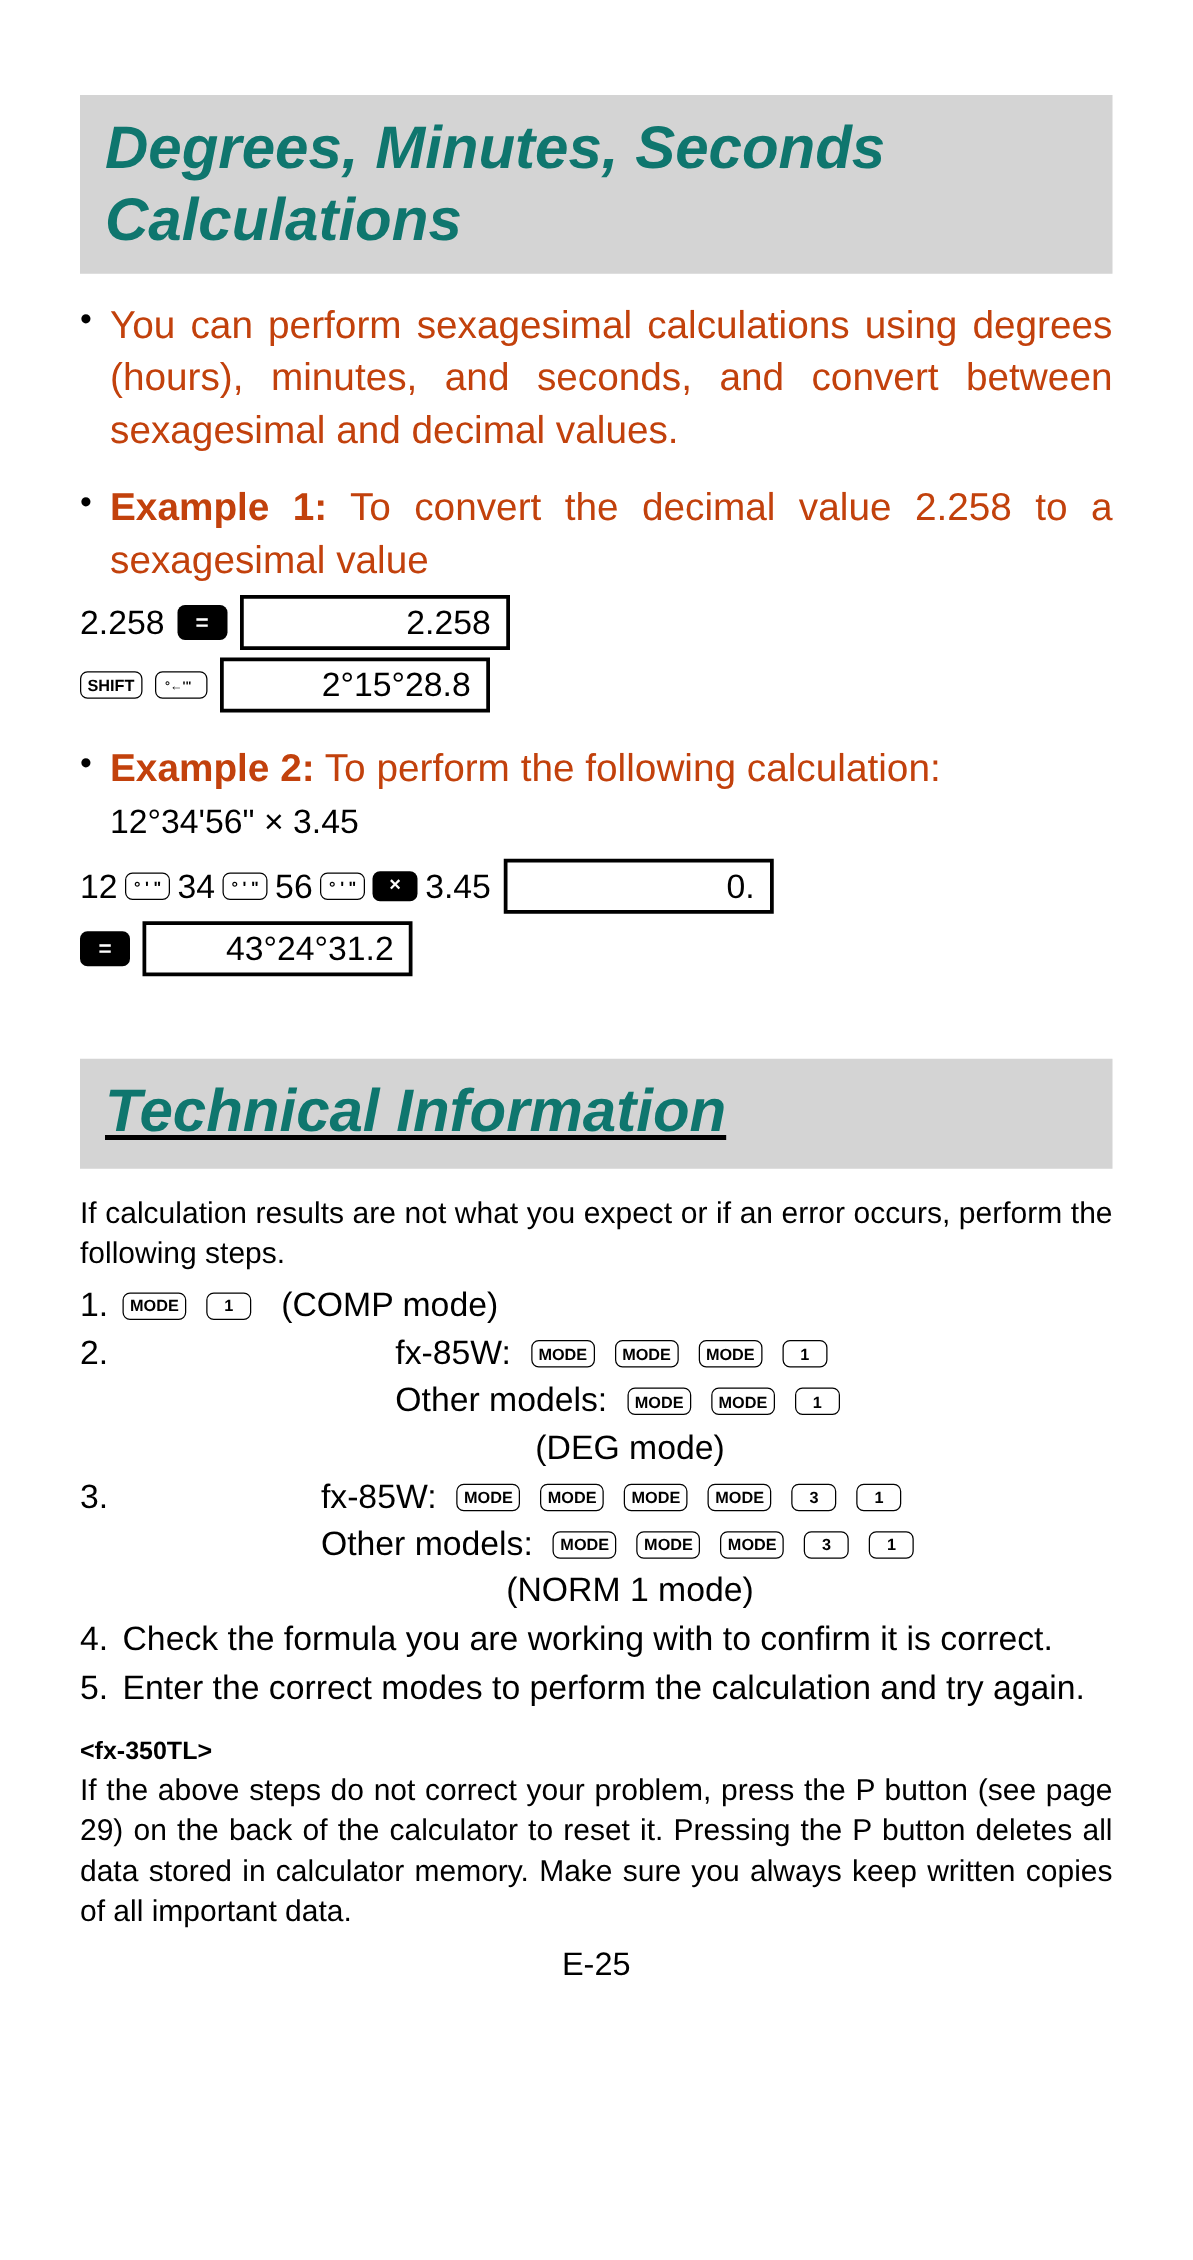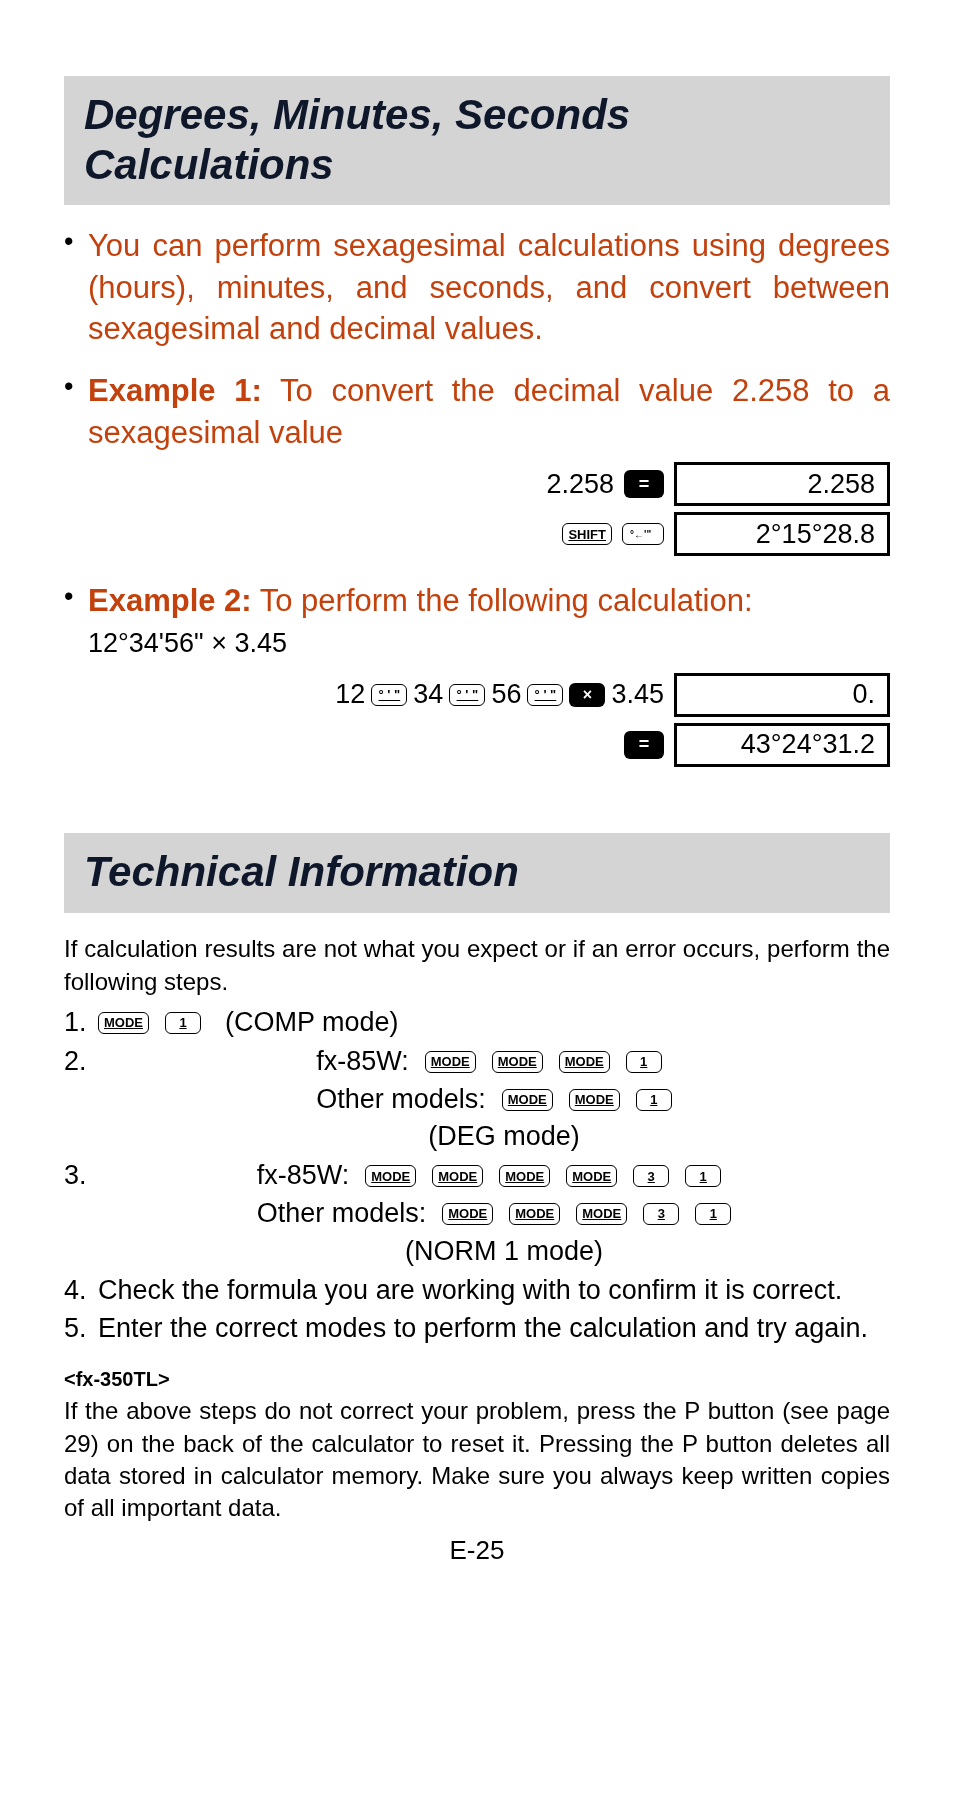--- a/index.html
+++ b/index.html
@@ -13,24 +13,24 @@
   .page {
     padding: 76px 64px 40px 64px;
   }
   .section-header {
     background: #d4d4d4;
     padding: 14px 18px 14px 20px;
     margin-bottom: 20px;
   }
   .section-header h1 {
     margin: 0;
-    font-size: 42px;
+    font-size: 48px;
     font-weight: bold;
     font-style: italic;
-    color: #0f172a;
+    color: #0f766e;
     line-height: 1.2;
   }
   .body-text {
     font-size: 31px;
     line-height: 1.35;
     color: #c2410c;
   }
   .bullet-row {
     display: flex;
     margin-bottom: 20px;
@@ -43,21 +43,20 @@
   .bullet-content {
     flex: 1;
     text-align: justify;
   }
   .example-label {
     font-weight: bold;
   }
   .calc-row {
     display: flex;
     align-items: center;
-    justify-content: flex-end;
     margin: 6px 0;
     gap: 10px;
     font-size: 27px;
   }
   .calc-seq {
     display: flex;
     align-items: center;
     gap: 6px;
     font-size: 27px;
   }
@@ -68,21 +67,20 @@
     border: 1.5px solid #000;
     border-radius: 6px;
     font-size: 13px;
     font-weight: bold;
     padding: 2px 5px;
     min-width: 36px;
     height: 22px;
     background: #fff;
     line-height: 1;
     vertical-align: middle;
-    text-decoration: underline;
   }
   .key-wide {
     min-width: 40px;
   }
   .key-icon {
     display: inline-flex;
     align-items: center;
     justify-content: center;
     border-radius: 6px;
     min-width: 40px;
@@ -256,21 +254,21 @@
         <span>=</span>
       </span>
     <div class="display-box">
       <span>43°24°31.2</span>
     </div>
   </div>
 
   <div class="gap"></div>
   <div class="gap"></div>
 
-  <div class="section-header" style="padding-bottom:16px;">
+  <div class="section-header" style="padding-bottom:16px;text-decoration:underline;">
     <h1>Technical Information</h1>
   </div>
 
 
   <p class="plain-para">If calculation results are not what you expect or if an error occurs, perform the following steps.</p>
 
   <div class="step-row">
     <div class="step-num">1.</div>
     <div class="step-body">
       <div class="step-line">

